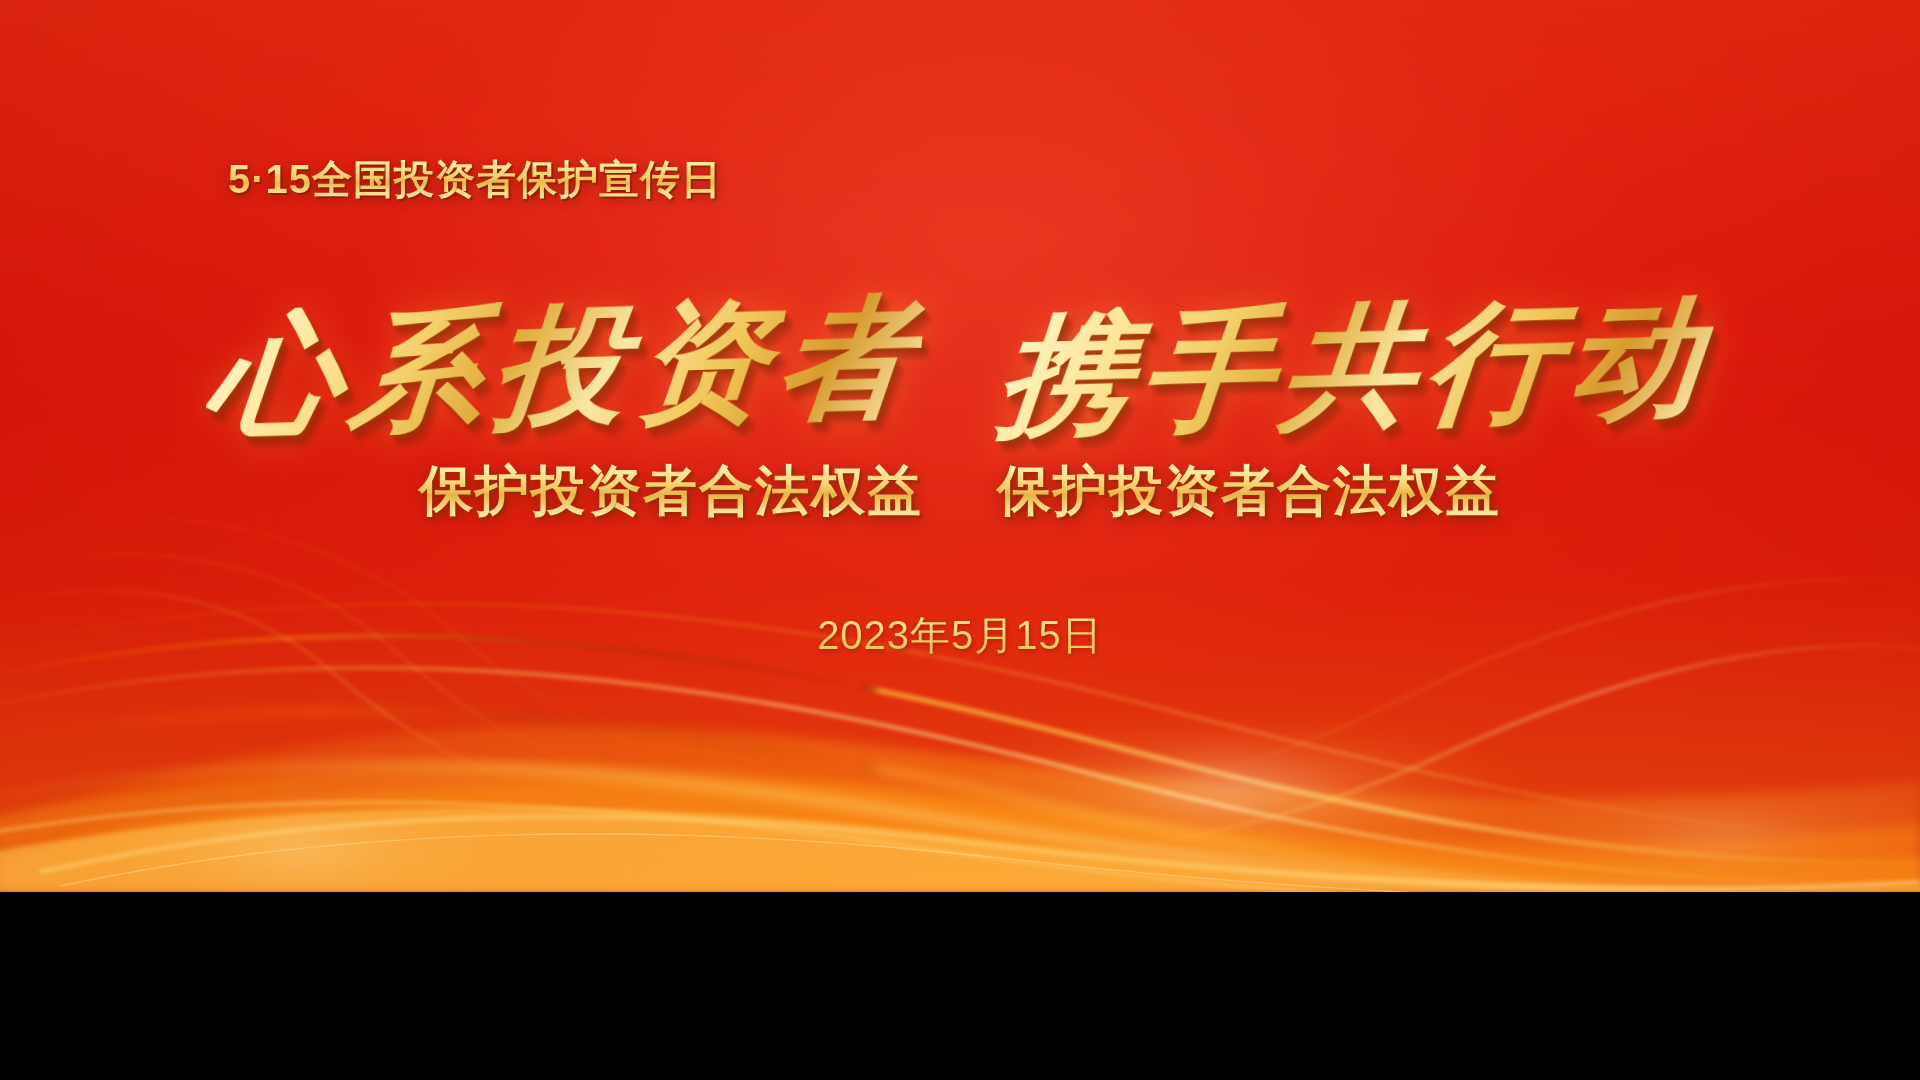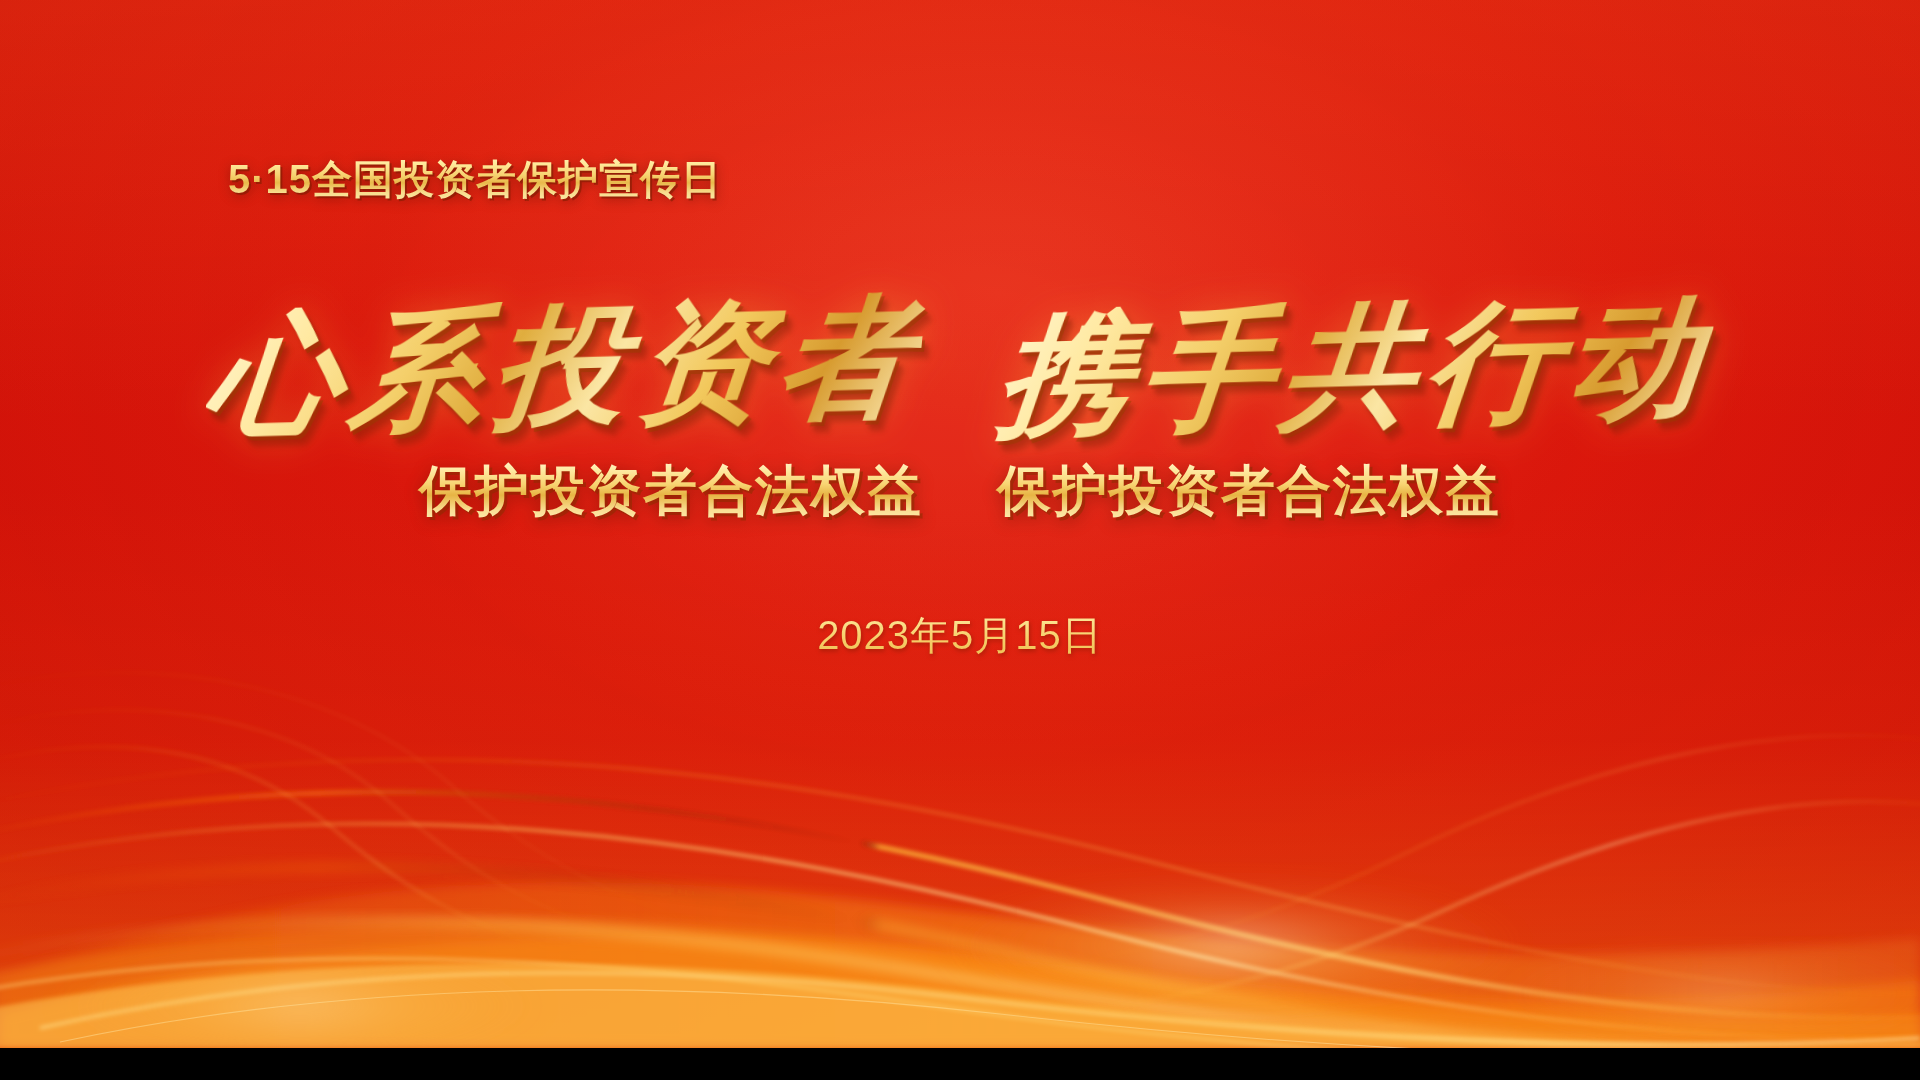--- a/index.html
+++ b/index.html
@@ -8,21 +8,21 @@
     padding: 0;
     background: #000;
   }
   body {
     font-family: "Liberation Sans", "DejaVu Sans", sans-serif;
   }
 
   #poster {
     position: relative;
     width: 1920px;
-    height: 1048px;
+    height: 892px;
     overflow: hidden;
     background: #0ea5e9;
   }
 
   
   .bg-base {
     position: absolute;
     inset: 0;
     background:
       radial-gradient(ellipse 1400px 900px at 52% 28%, #e4271a 0%, #d9150b 45%, #c40d06 100%);

